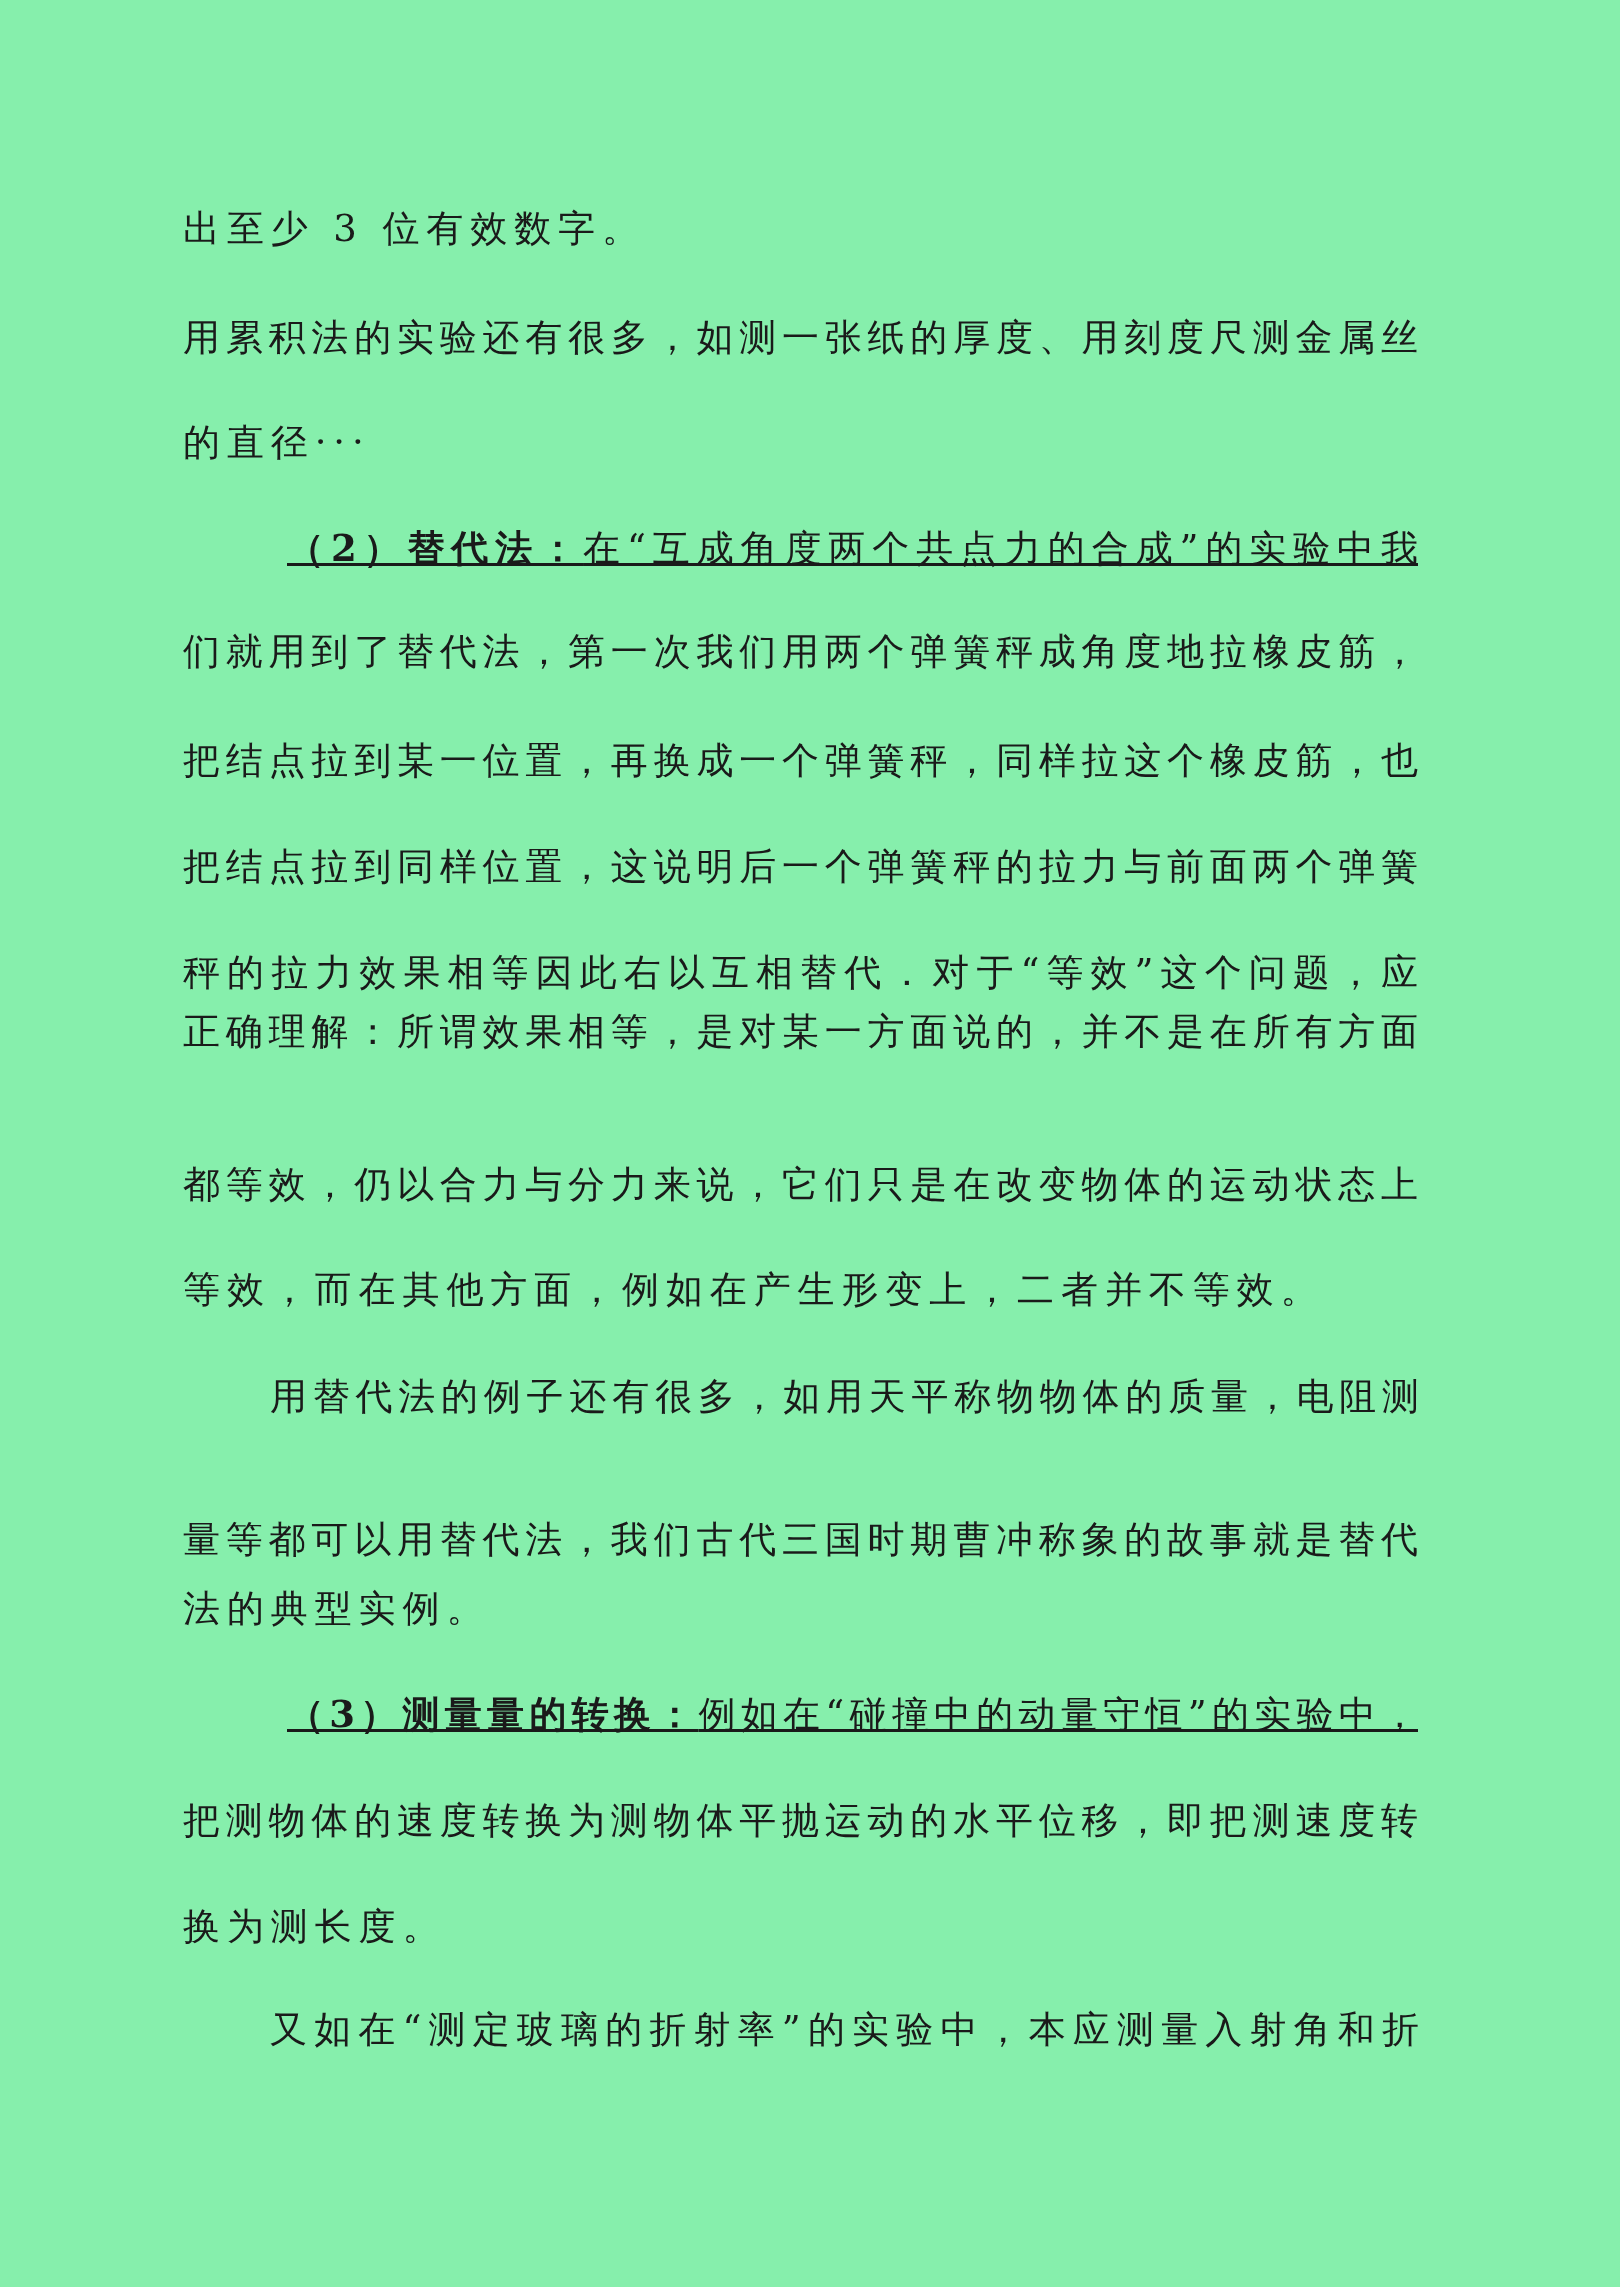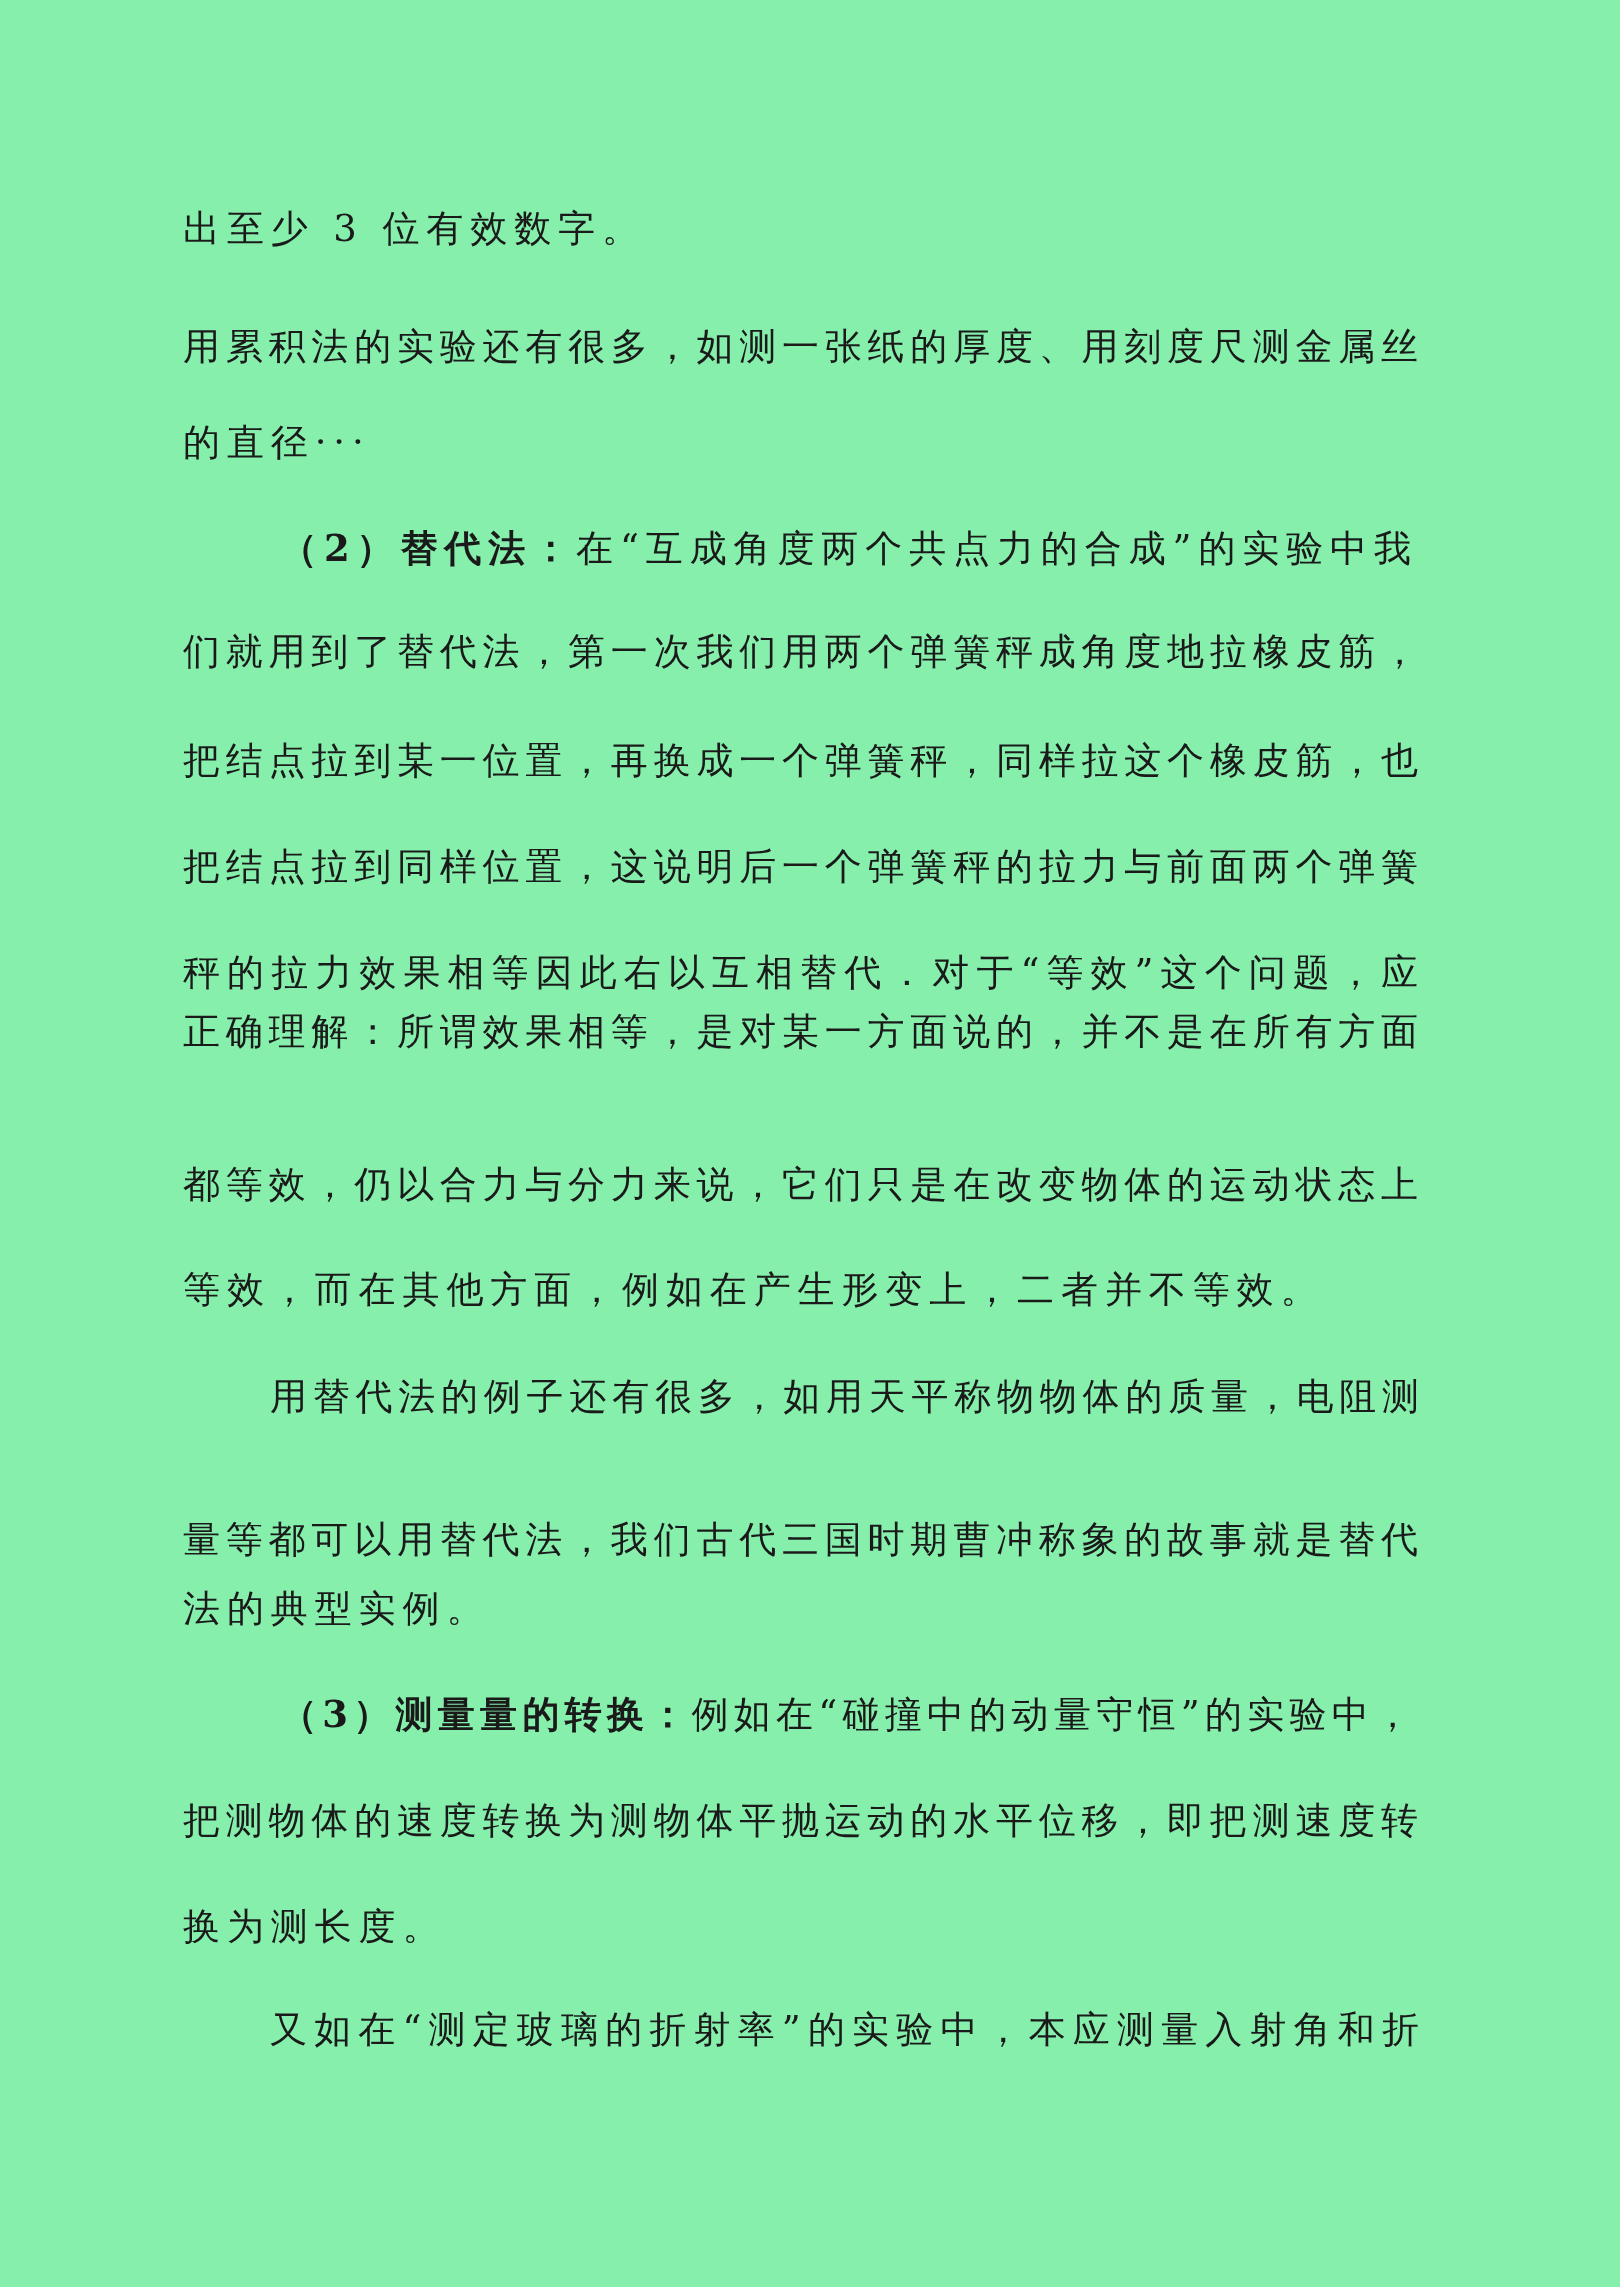--- a/index.html
+++ b/index.html
@@ -2,32 +2,32 @@
 <html><head>
 <meta charset="utf-8">
 <style>
   html, body { margin: 0; padding: 0; background: #ffffff; }
   body { width: 1620px; height: 2288px; position: relative; overflow: hidden;
          font-family: "DejaVu Serif", "Liberation Serif", serif; color: #1a1a1a; }
   .page { position: absolute; left: 0; top: 0; width: 1620px; height: 2288px; background: #86efac; }
   .line { position: absolute; left: 183px; width: 1235px; height: 59px; line-height: 59px;
           font-size: 37px; white-space: nowrap; overflow: visible; }
   .line.full { text-align: justify; text-align-last: justify; }
-  .line.indent2 { left: 280px; width: 1131px; }
+  .line.indent2 { left: 287px; width: 1131px; text-decoration: underline; }
   .line.indent1 { left: 270px; width: 1149px; }
   .bold { font-weight: bold; }
 </style>
 </head>
 <body>
 
 <div class="page">
   <div class="line" style="top: 199px; letter-spacing: 6.9px;">
     <span>出至少 3 位有效数字。</span>
   </div>
-  <div class="line full" style="top: 320px; white-space: nowrap; letter-spacing: 0px; font-family: Liberation Mono, monospace;">
+  <div class="line full" style="top: 308px; white-space: nowrap; letter-spacing: 0px;">
     <span>用​累​积​法​的​实​验​还​有​很​多​，​如​测​一​张​纸​的​厚​度​、​用​刻​度​尺​测​金​属​丝</span>
   </div>
   <div class="line" style="top: 413px; letter-spacing: 6.9px;">
     <span>的直径···</span>
   </div>
   <div class="line full indent2" style="top: 519px; white-space: nowrap; letter-spacing: 0px;">
     <span class="bold">（​2​）​替​代​法​：</span><span>在​“​互​成​角​度​两​个​共​点​力​的​合​成​”​的​实​验​中​我</span>
   </div>
   <div class="line full" style="top: 625px; white-space: nowrap; letter-spacing: 0px; font-family: Liberation Mono, monospace;">
     <span>们​就​用​到​了​替​代​法​，​第​一​次​我​们​用​两​个​弹​簧​秤​成​角​度​地​拉​橡​皮​筋​，</span>

